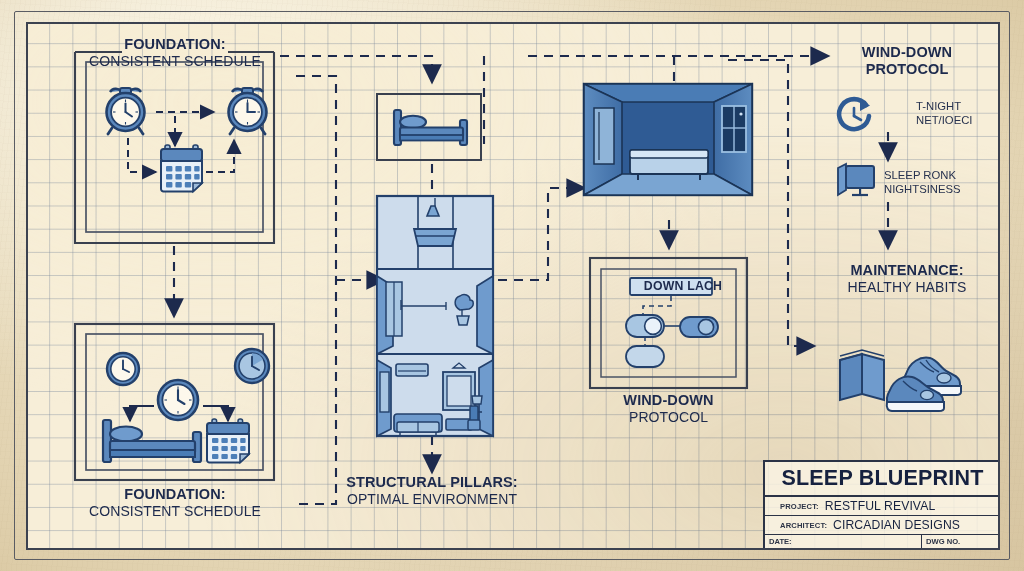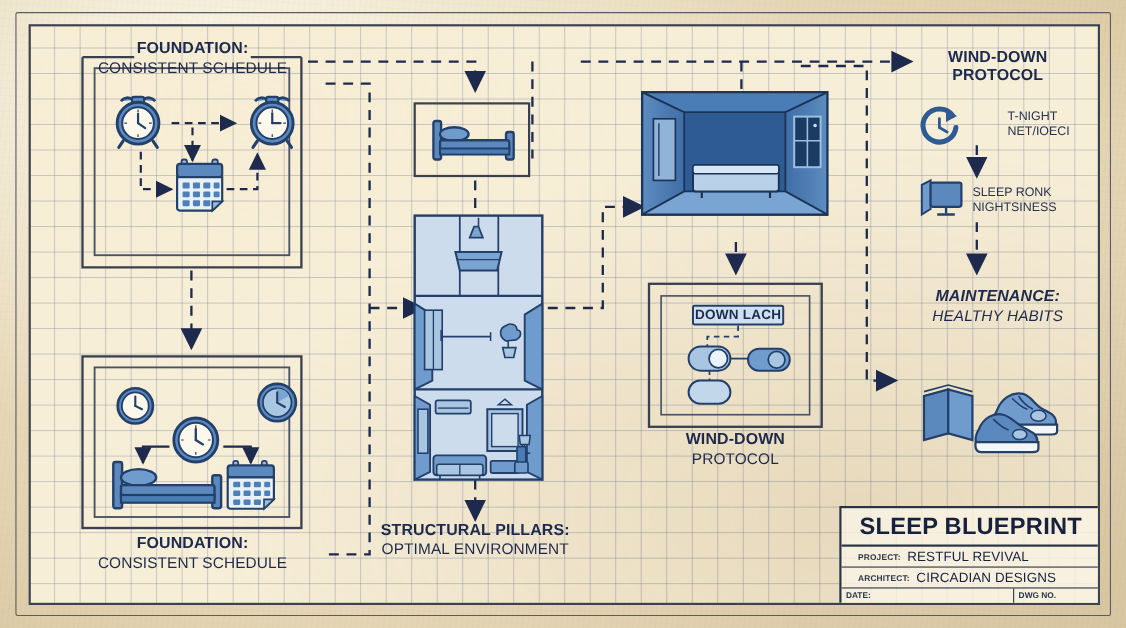--- a/index.html
+++ b/index.html
@@ -503,36 +503,36 @@
       <div class="cap" style="left:562px; top:368px; width:157px;">
         <span class="l1">WIND-DOWN</span>
         <span class="l2">PROTOCOL</span>
       </div>
 
       <div class="cap" style="left:800px; top:20px; width:158px; text-align:center;">
         <span class="l1">WIND-DOWN</span>
         <span class="l1">PROTOCOL</span>
       </div>
 
-      <div class="cap" style="left:788px; top:238px; width:182px;font-style:italic;">
+      <div class="cap" style="left:788px; top:238px; width:182px;">
         <span class="l1">MAINTENANCE:</span>
         <span class="l2">HEALTHY HABITS</span>
       </div>
 
       <div class="lbl-sm" style="left:856px; top:76px;margin-left:32px;">
         <span>T-NIGHT</span>
         <span>NET/IOECI</span>
       </div>
 
       <div class="lbl-sm" style="left:856px; top:145px;">
         <span>SLEEP RONK</span>
         <span>NIGHTSINESS</span>
       </div>
 
-      <div style="position:absolute; left:602px; top:255px; width:82px; text-align:center;
+      <div style="position:absolute; left:602px; top:255px; width:106px; text-align:center;
                   font-size:12.3px; font-weight:bold; color:#1d2a4d; letter-spacing:.2px;">
         <span>DOWN LACH</span>
       </div>
     </div>
 
     <div id="title-block">
       <div id="tb-title">SLEEP BLUEPRINT</div>
       <div class="tb-row">
         <span class="tb-key">PROJECT:</span>
         <span class="tb-val">RESTFUL REVIVAL</span>

